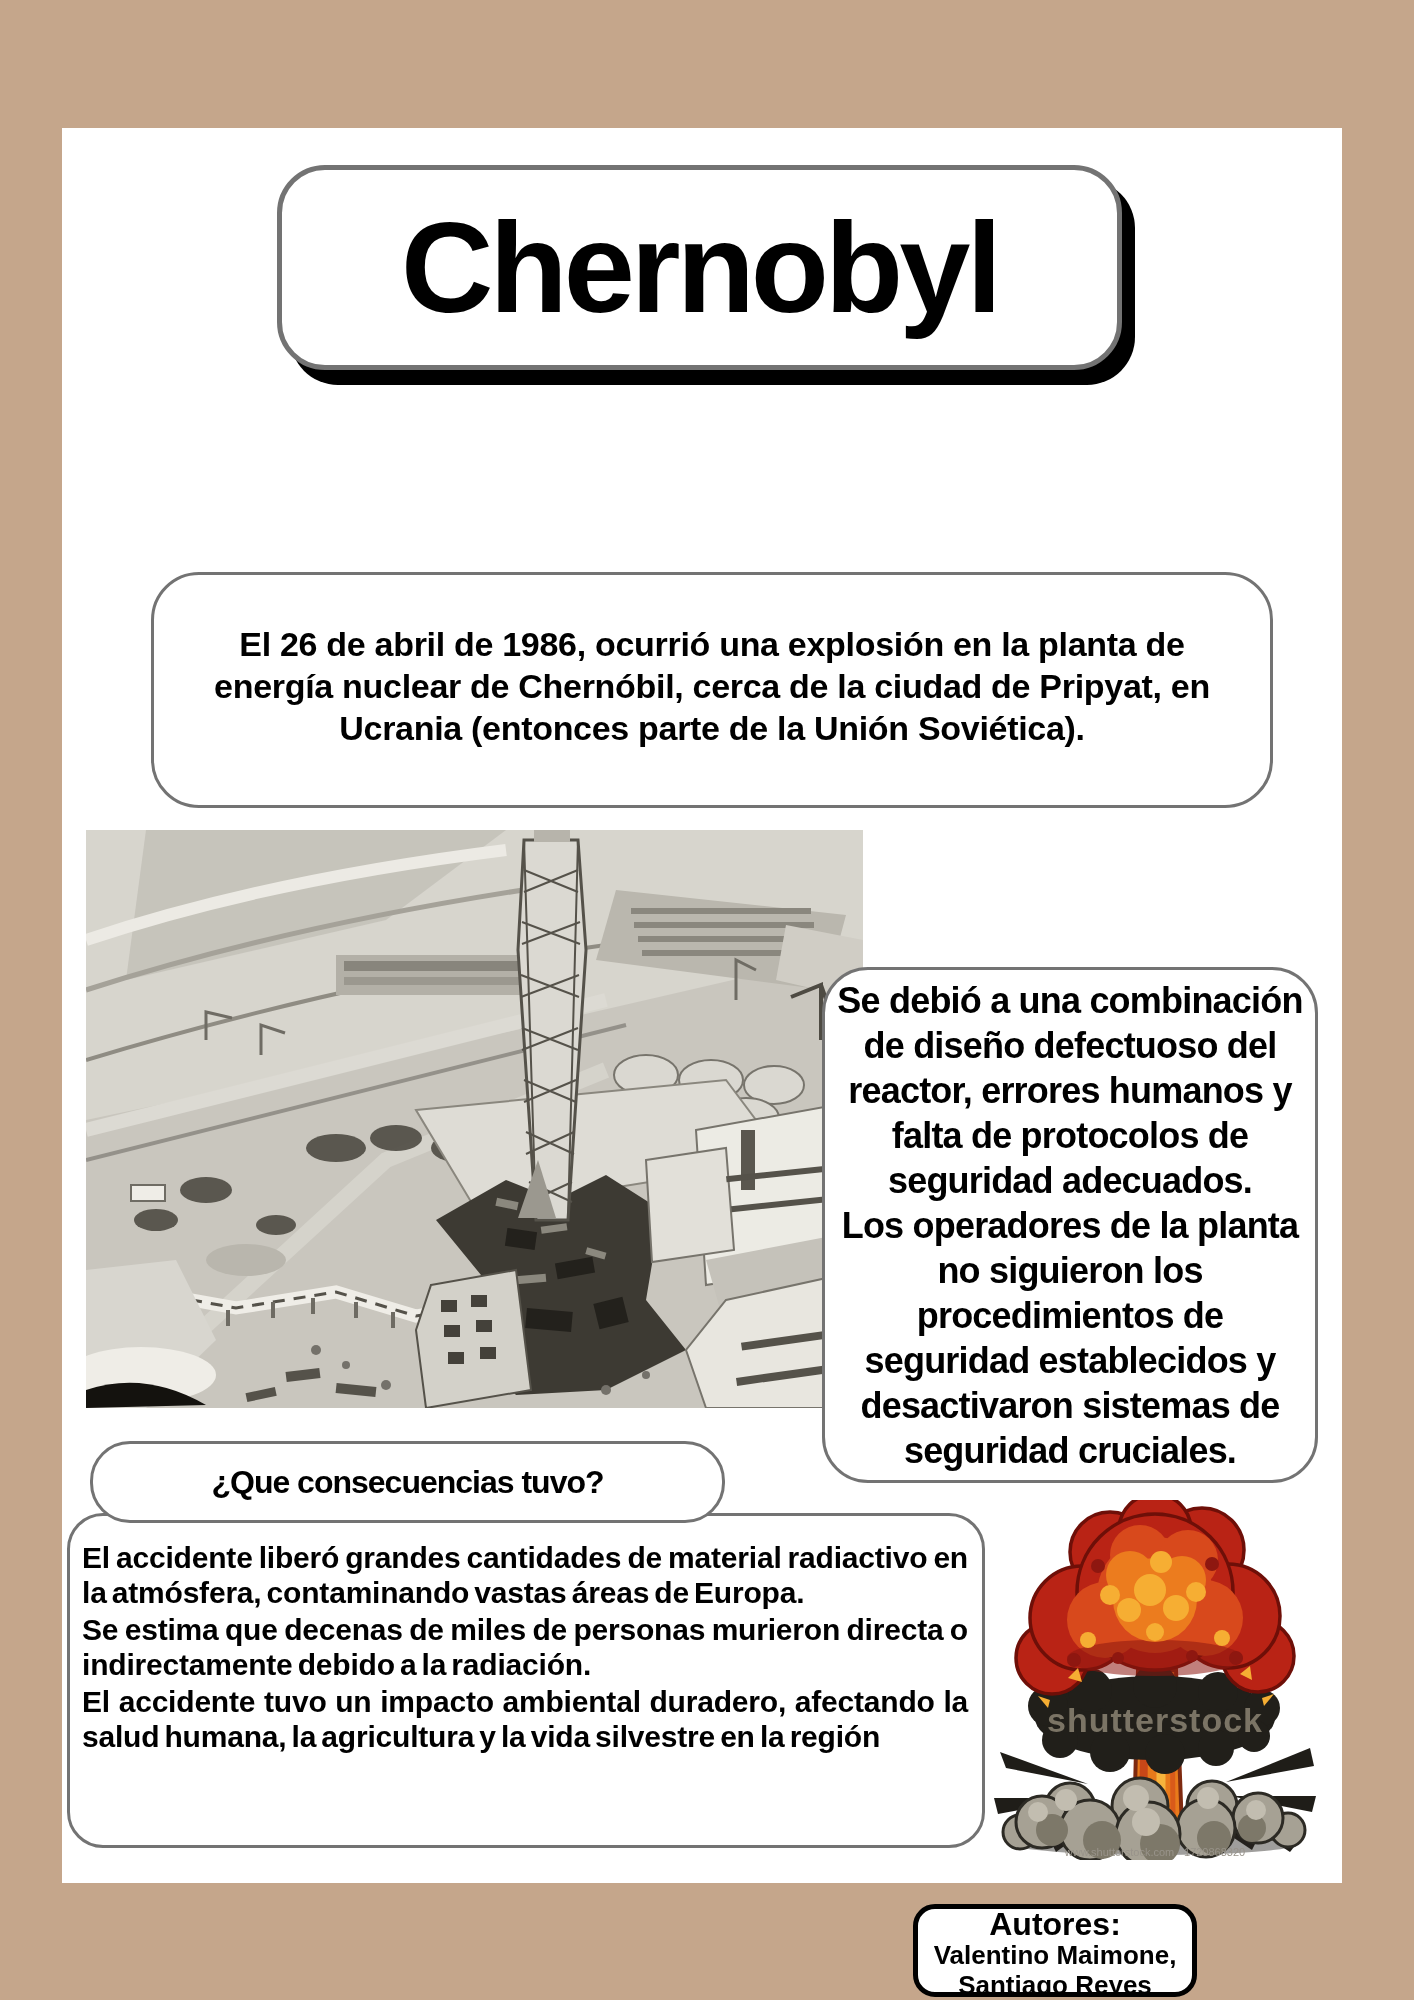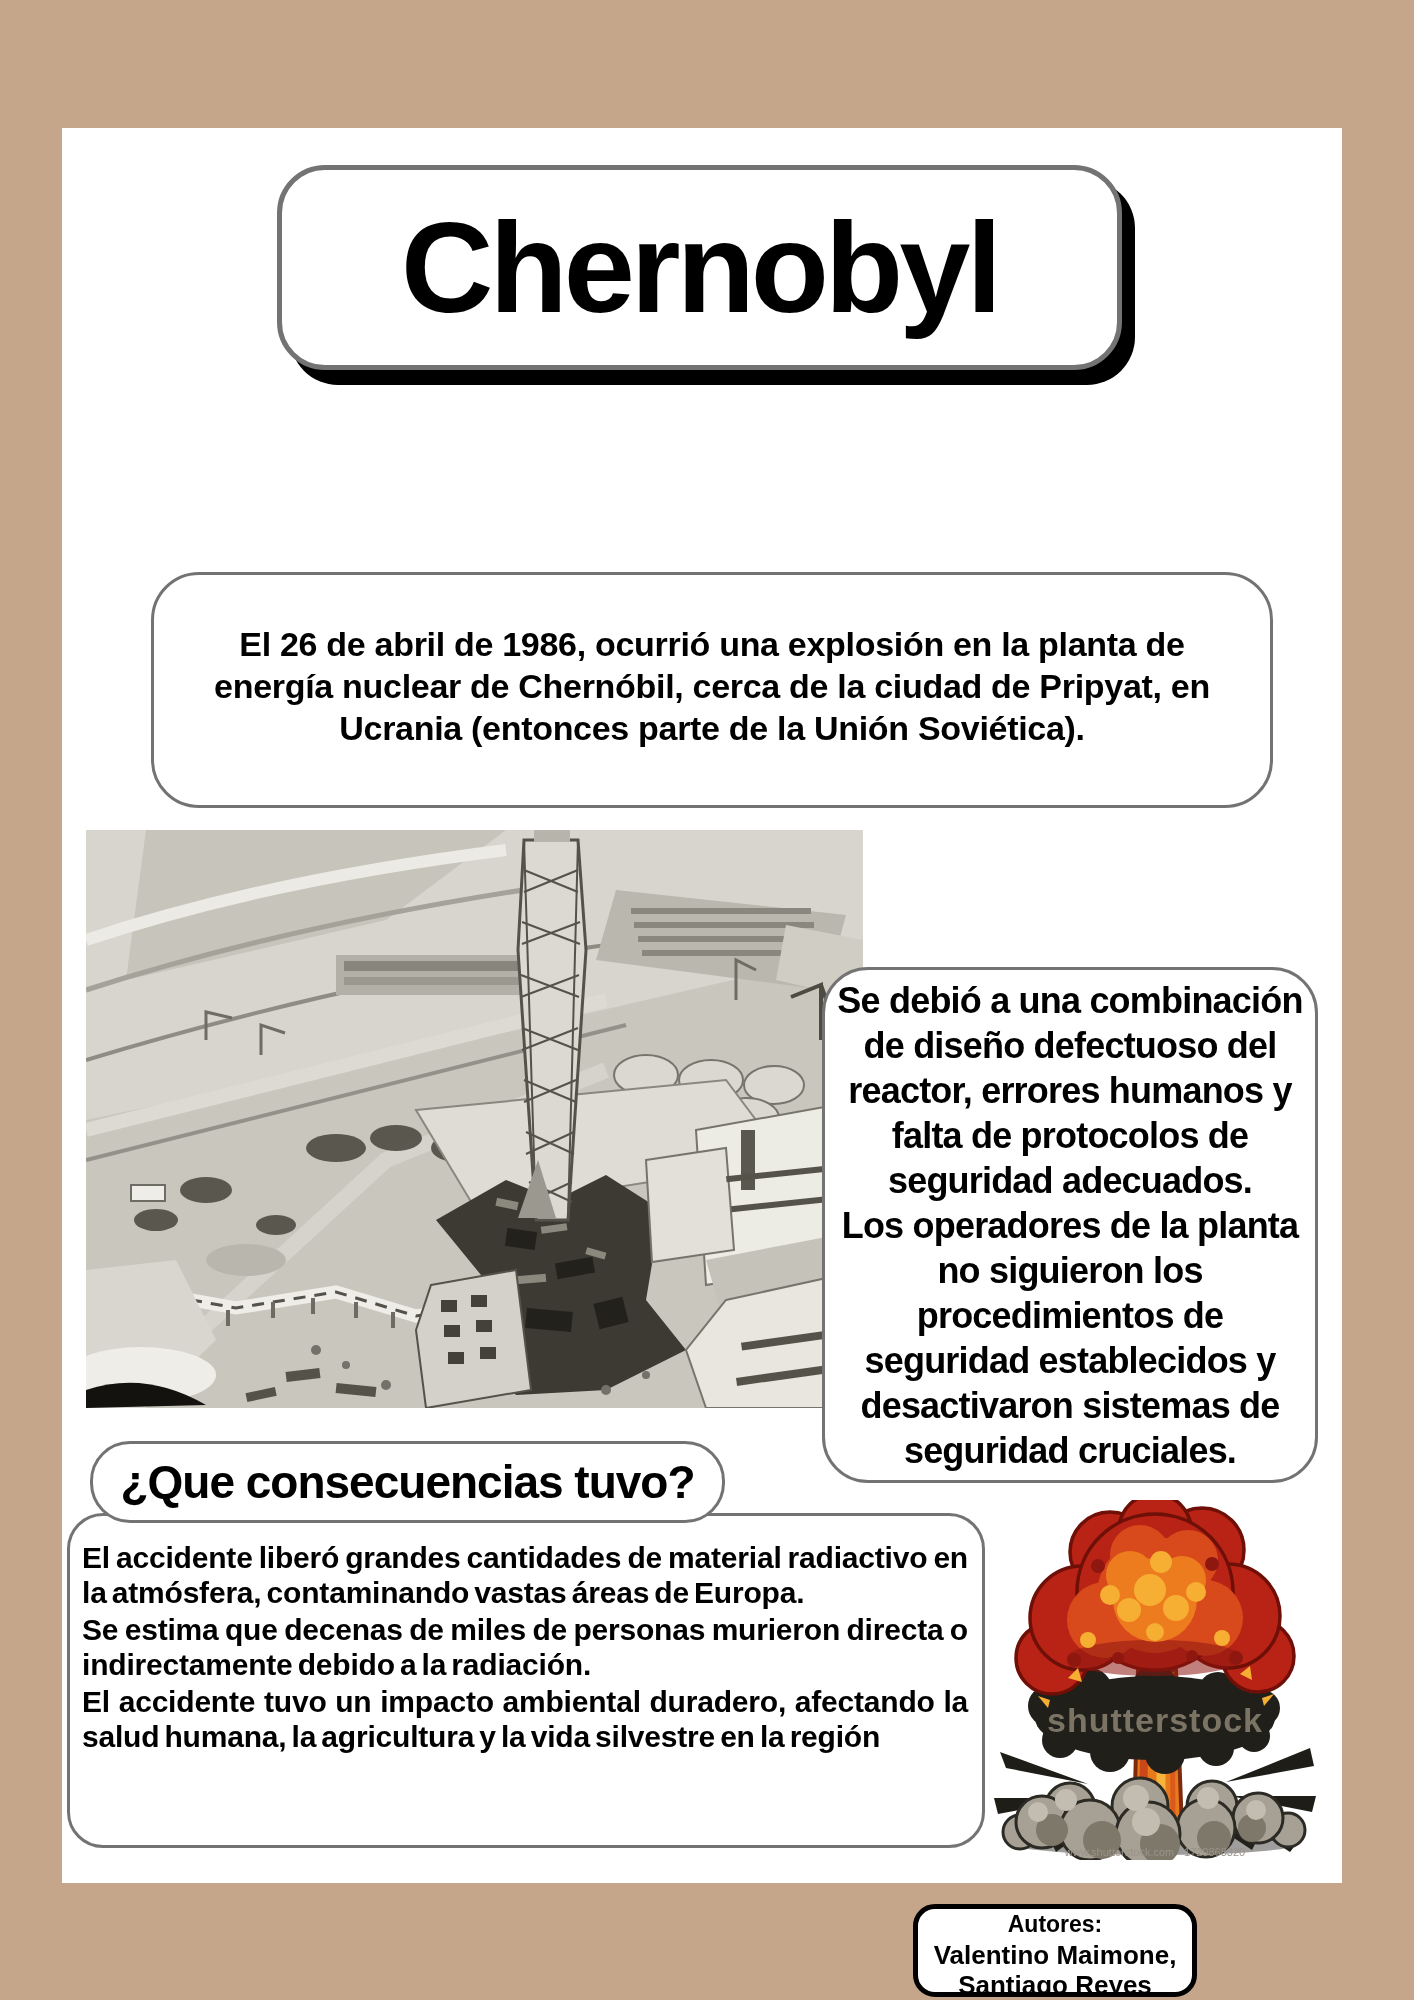--- a/index.html
+++ b/index.html
@@ -50,39 +50,39 @@
   }
   .causes-text{
     width:100%;text-align:center;font-size:36px;line-height:45px;
     white-space:pre-line;letter-spacing:-0.8px;
   }
 
   .conshead-box{
     left:90px;top:1441px;width:635px;height:82px;border-radius:40px;
     display:flex;align-items:center;justify-content:center;z-index:3;
   }
-  .conshead-text{font-size:46px;letter-spacing:-1px;}
+  .conshead-text{font-size:32px;letter-spacing:-1px;}
 
   .consec-box{left:67px;top:1513px;width:918px;height:335px;border-radius:36px;z-index:2;}
   .consec-text{
     margin:24px 14px 0 12px;
     font-size:30px;line-height:35px;text-align:justify;
     word-spacing:-3px;letter-spacing:-0.2px;
   }
   .consec-text p{margin:0 0 2px 0;}
 
   .explosion{position:absolute;left:990px;top:1500px;width:330px;height:360px;}
   .explosion svg{display:block;width:100%;height:100%;}
 
   .autores-box{
     position:absolute;left:913px;top:1904px;width:284px;height:93px;
     background:#fff;border:5px solid #000;border-radius:22px;box-sizing:border-box;
     text-align:center;overflow:hidden;z-index:4;
   }
-  .autores-label{font-size:23px;line-height:31px;}
+  .autores-label{font-size:32px;line-height:31px;}
   .autores-name{font-size:26px;line-height:30px;}
 </style>
 </head>
 <body>
 
 <div class="page">
   <div class="paper"></div>
 
   <div class="rbox title-box">
     <div class="title-text">Chernobyl</div>

